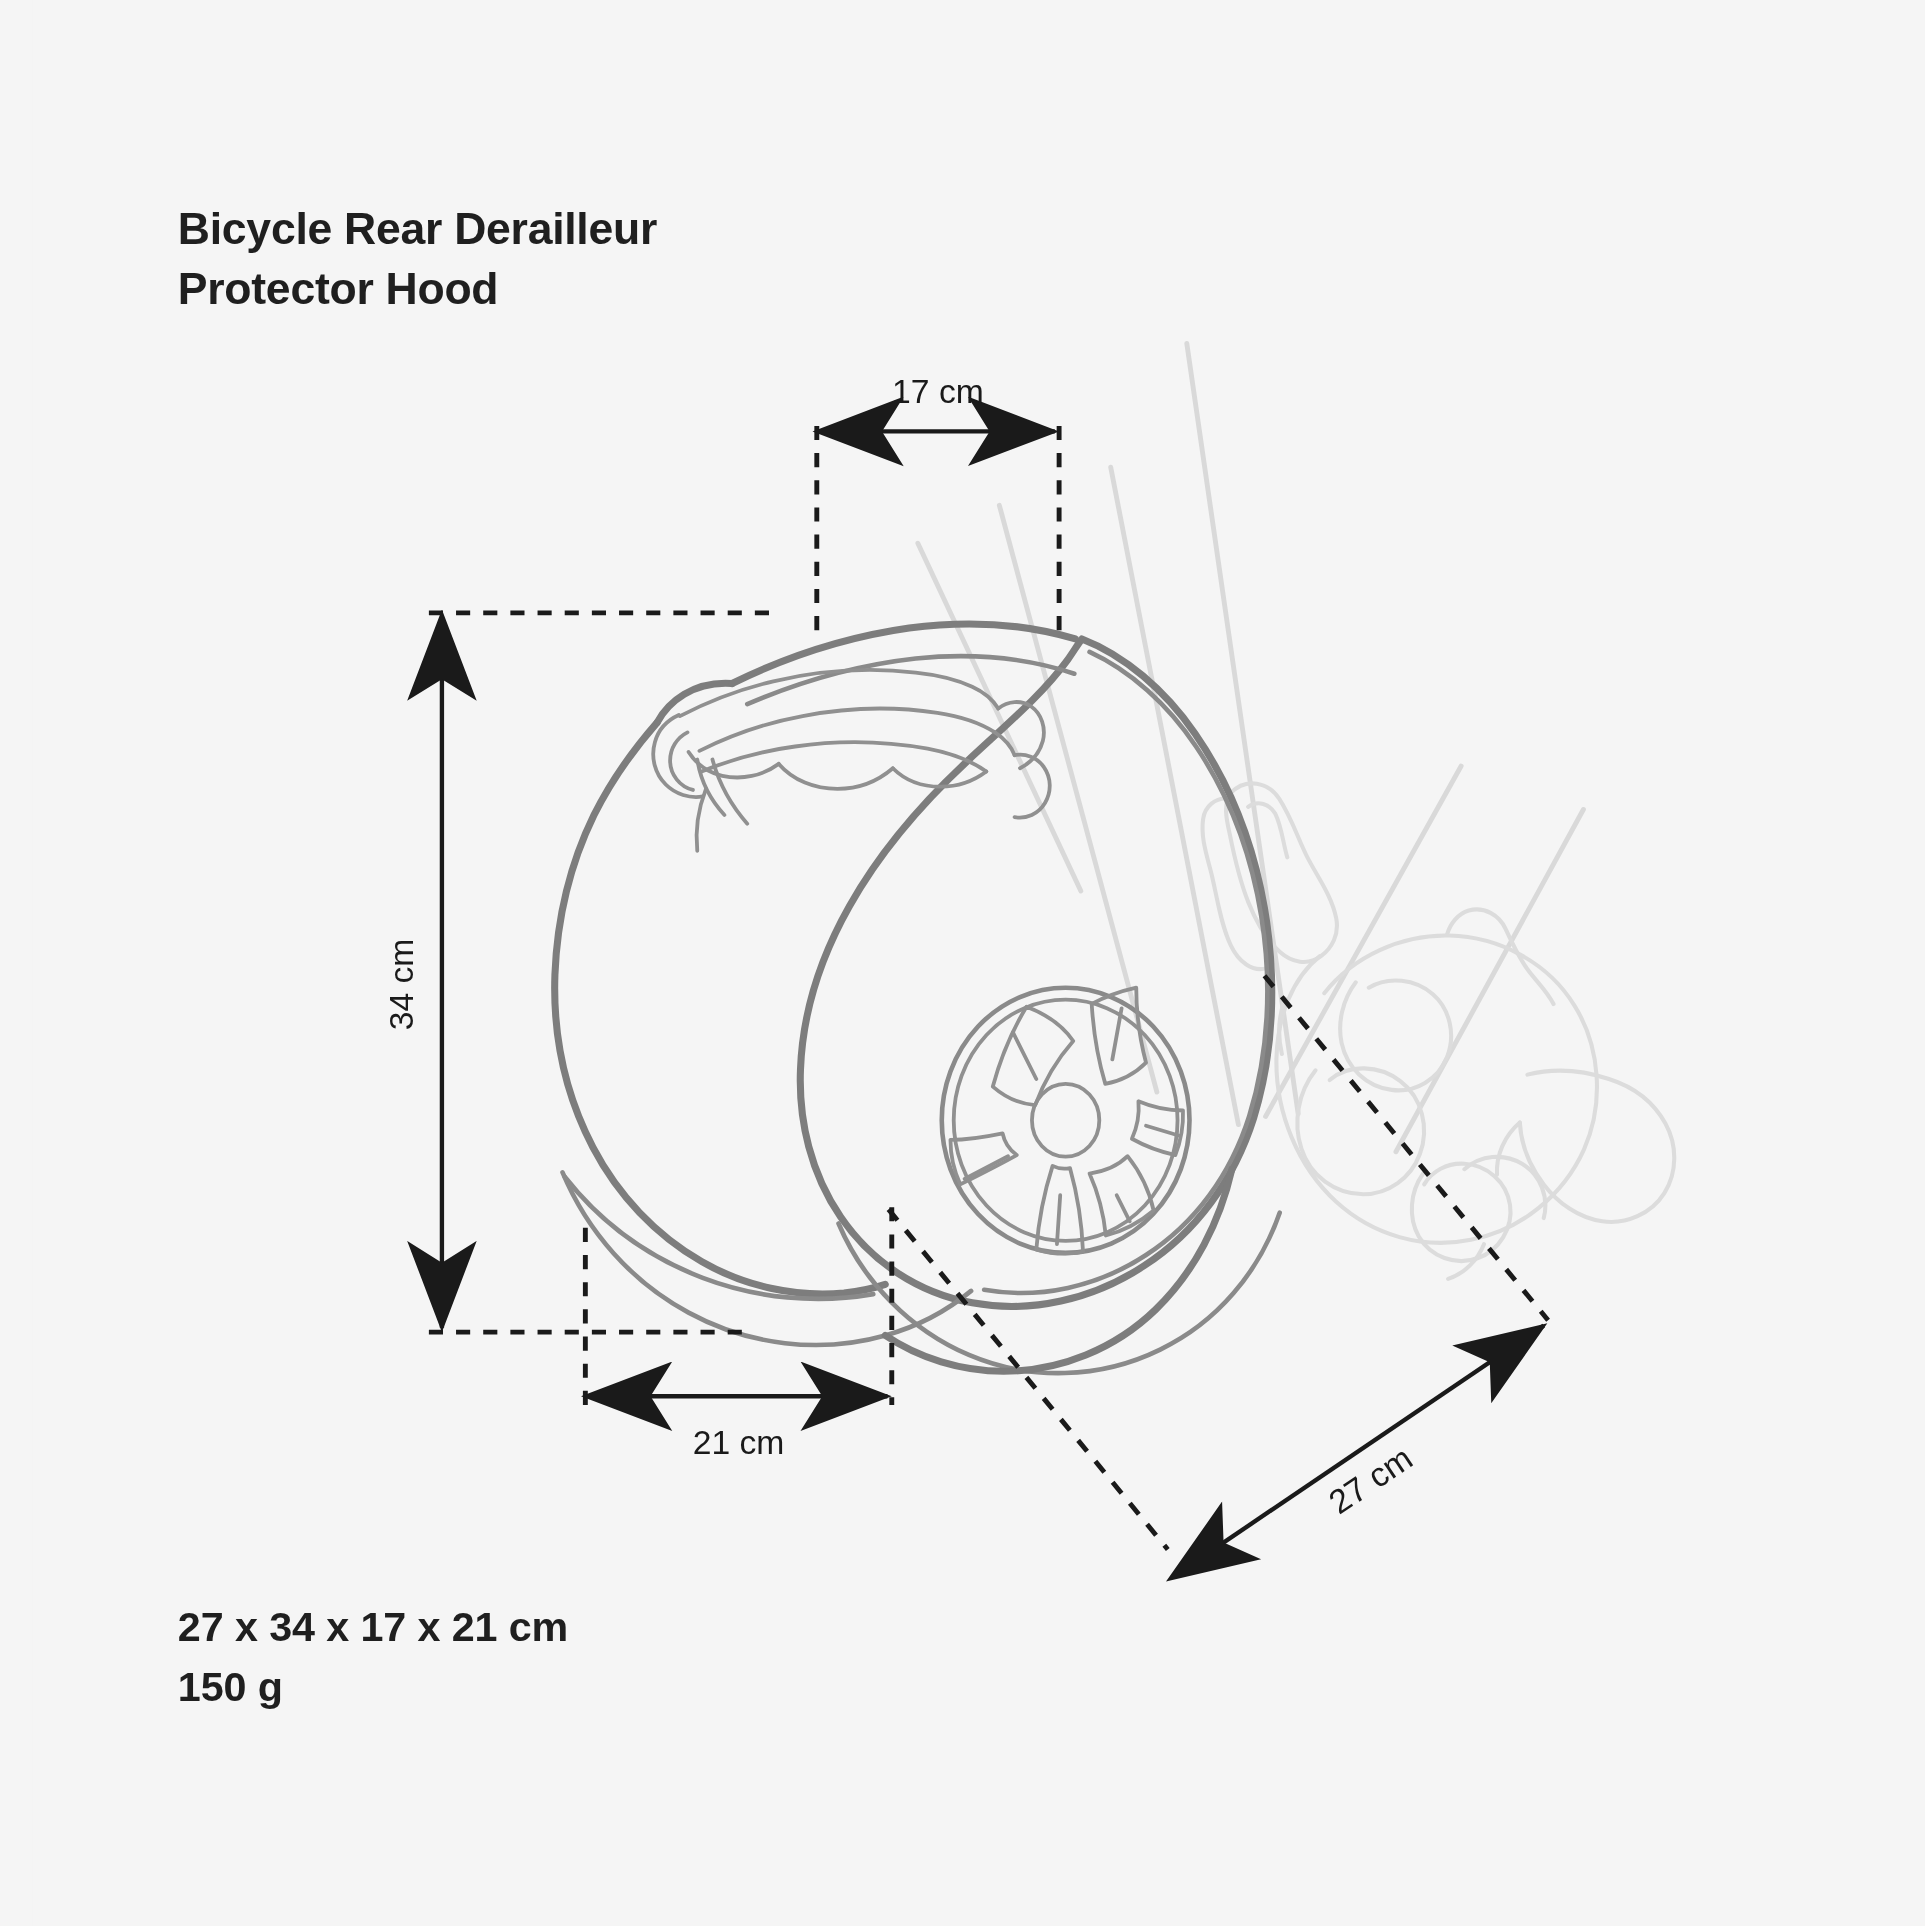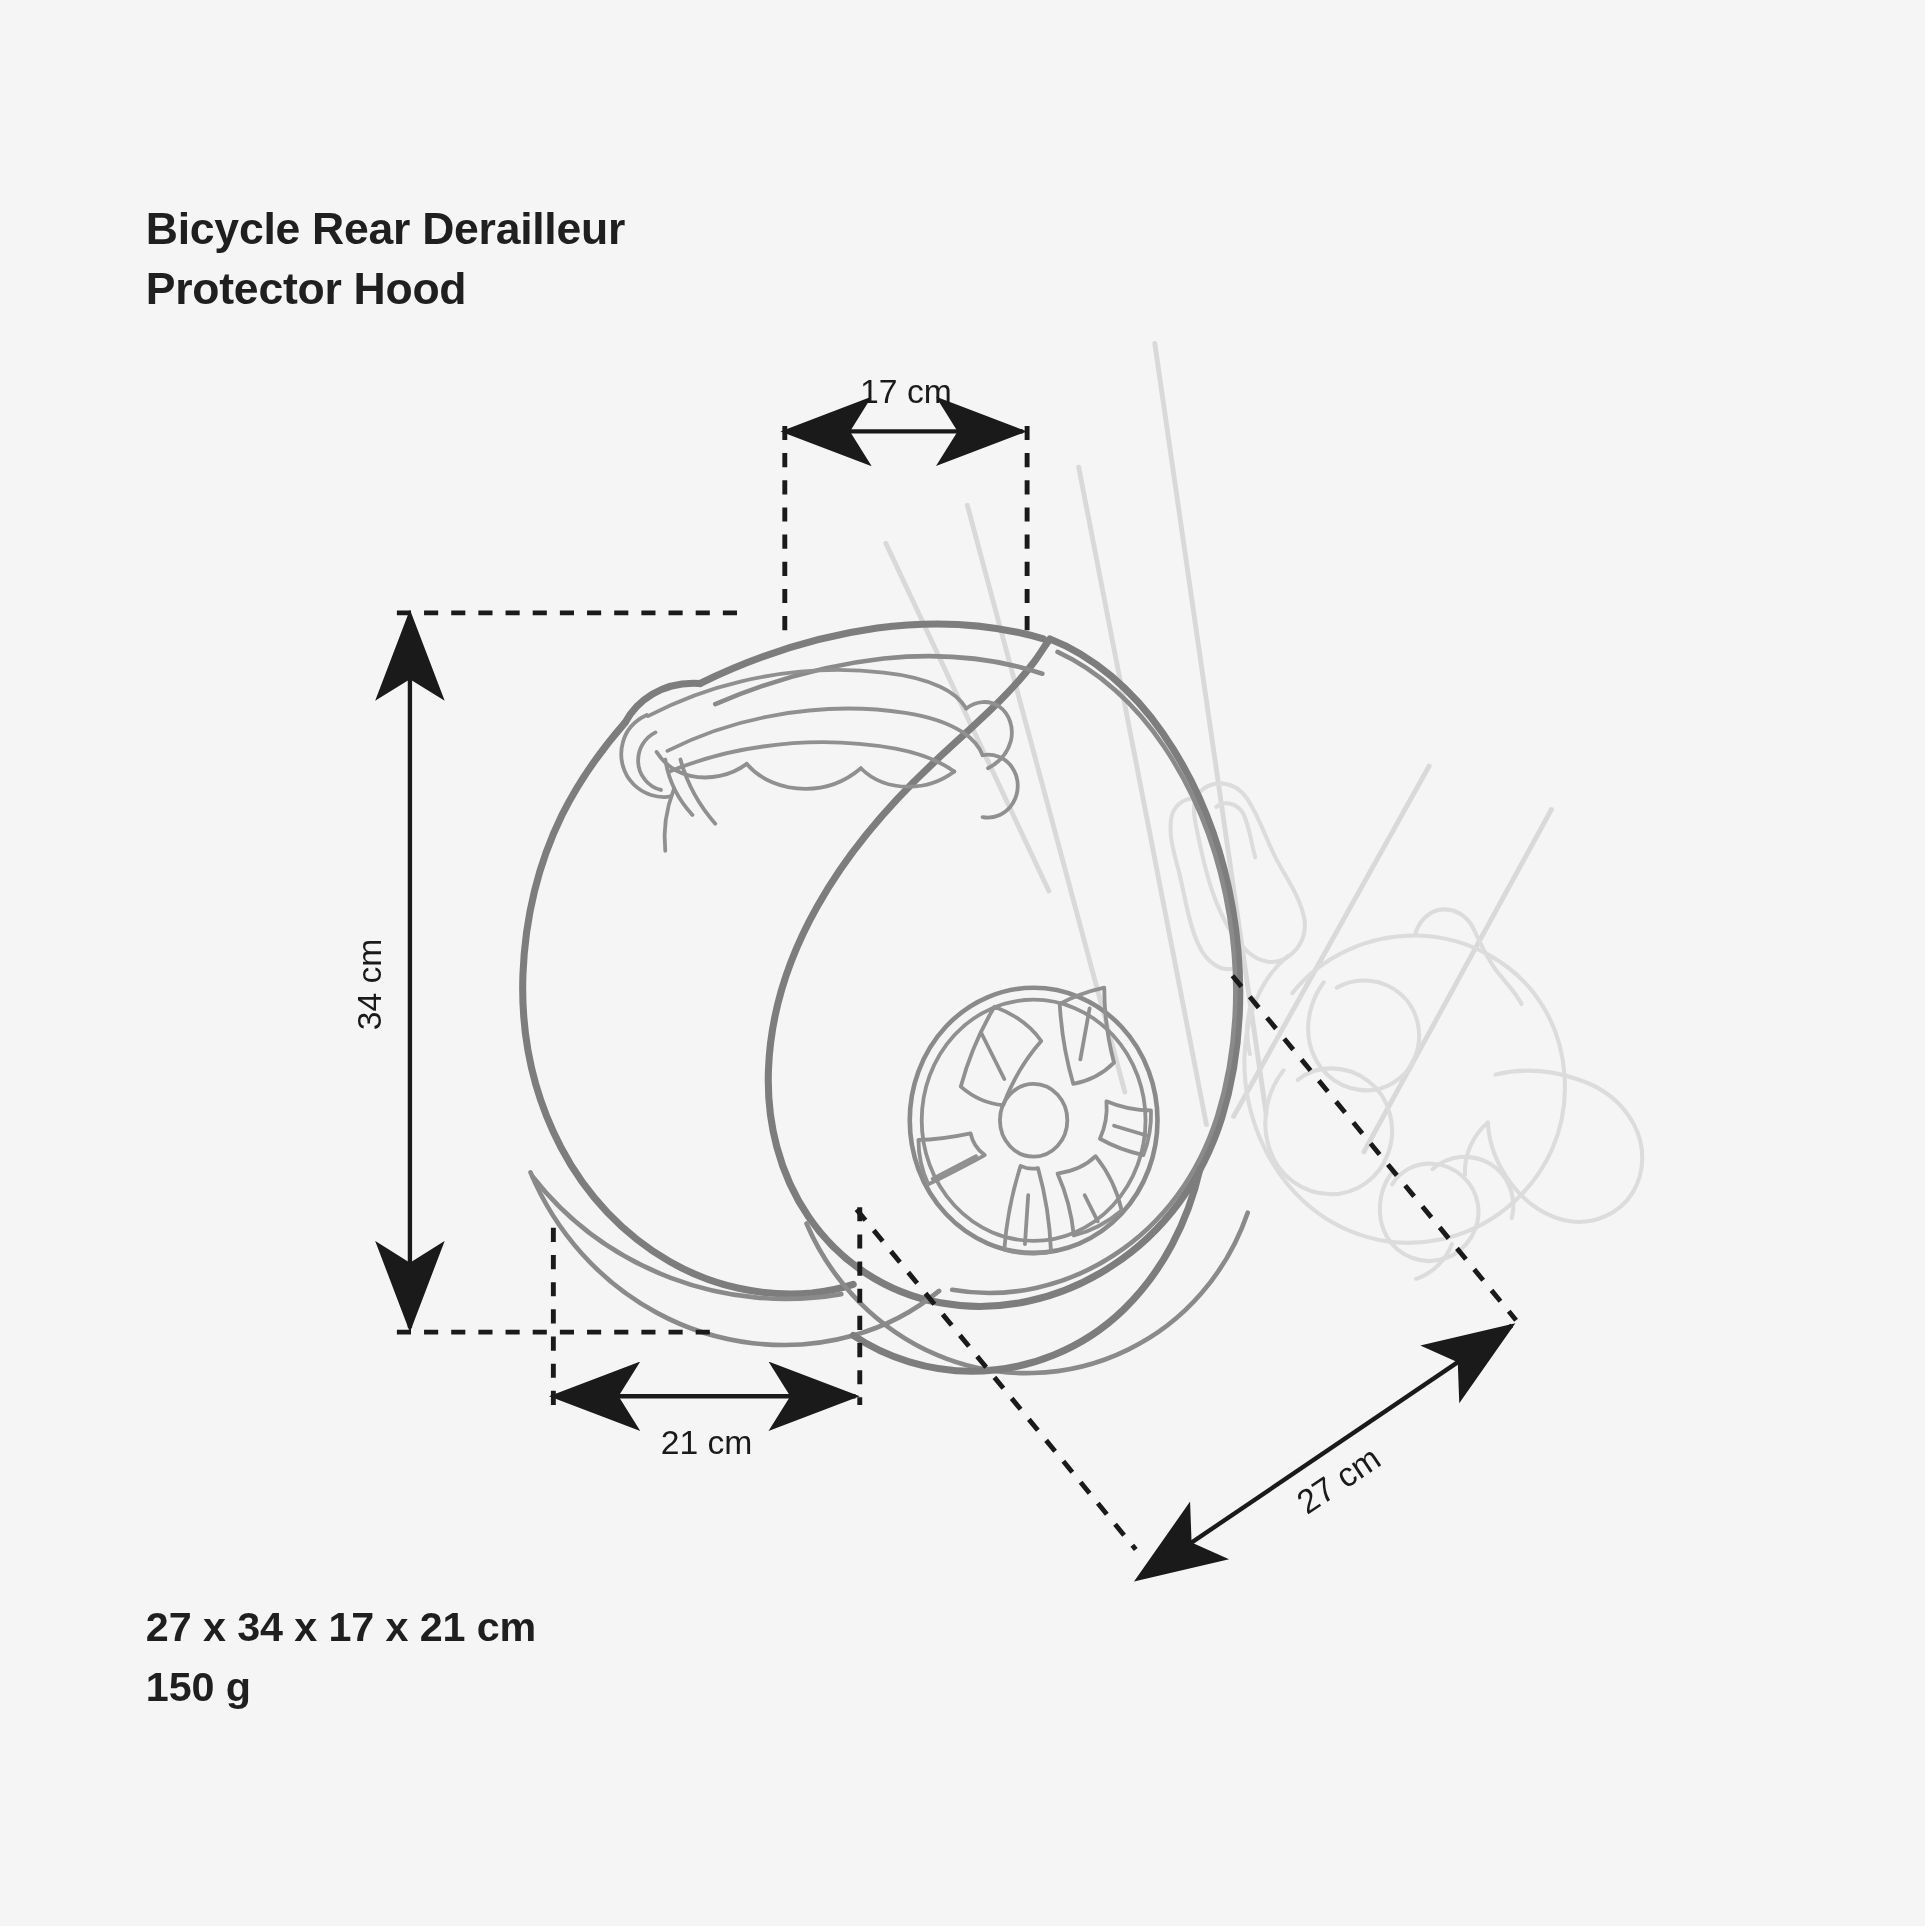--- a/index.html
+++ b/index.html
@@ -14,20 +14,21 @@
     position: relative;
     overflow: hidden;
     font-family: "Liberation Sans", sans-serif;
     -webkit-font-smoothing: antialiased;
   }
   #diagram-root {
     position: absolute;
     inset: 0;
     width: 1768px;
     height: 1926px;
+    margin-left: 32px;
   }
   svg.canvas {
     display: block;
     width: 1926px;
     height: 1926px;
   }
   .title-text {
     font-weight: bold;
     font-size: 82px;
     fill: #1f1f1f;

